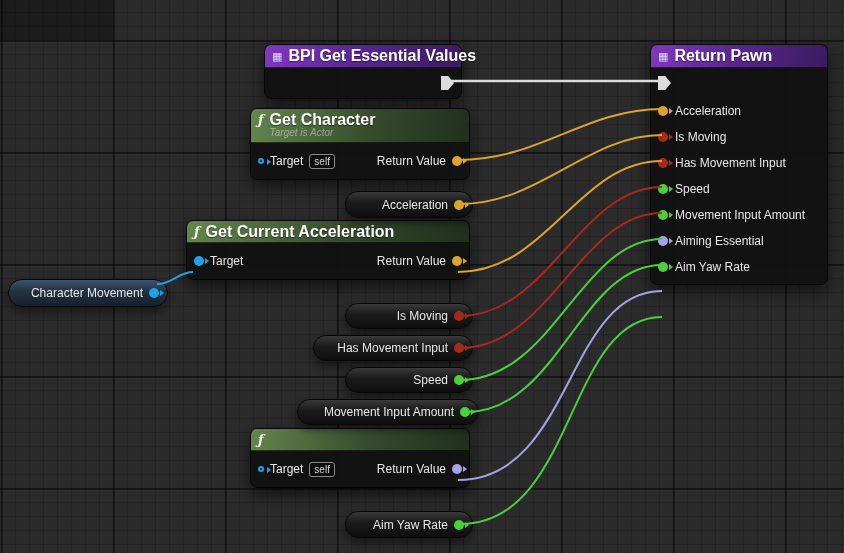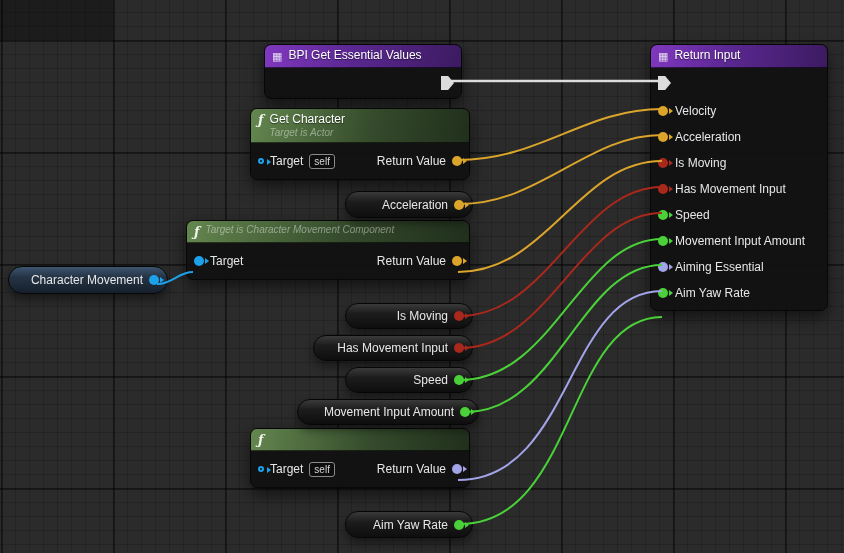--- a/index.html
+++ b/index.html
@@ -24,21 +24,21 @@
   .node { position:absolute; z-index:2; background:rgba(17,17,17,0.94);
           border:1px solid #070707; border-radius:7px;
           box-shadow:0 7px 16px rgba(0,0,0,0.55); color:#e4e4e4; }
 
   .hdr { display:flex; align-items:flex-start; gap:6px;
          padding:3px 10px 3px 7px; border-radius:6px 6px 0 0;
          border-bottom:1px solid rgba(0,0,0,0.6); }
   .hdr.green  { background:linear-gradient(100deg, rgba(104,140,82,0.96) 0%, rgba(56,80,46,0.93) 55%, rgba(34,50,30,0.93) 100%); }
   .hdr.purple { background:linear-gradient(100deg, #8038bf 0%, #5a2791 45%, #3c1b60 100%); }
 
-  .title   { font-size:12px; font-weight:400; color:#fff; line-height:15px; white-space:nowrap;
+  .title   { font-size:16px; font-weight:700; color:#fff; line-height:15px; white-space:nowrap;
              text-shadow:0 1px 1px rgba(0,0,0,0.5); }
   .subtitle{ font-size:10px; font-style:italic; color:rgba(255,255,255,0.42); line-height:12px; white-space:nowrap; }
   .ficon { font-family:"DejaVu Serif",serif; font-style:italic; font-weight:700;
            font-size:13px; line-height:15px; color:#eef4e9; }
   .gicon { font-size:11px; line-height:16px; color:#e3d7f2; }
 
   .row { display:flex; align-items:center; }
 
   .pin { position:relative; width:10px; height:10px; border-radius:50%;
          background:var(--c,#888); flex:0 0 auto; }
@@ -84,30 +84,26 @@
       <span class="title">BPI Get Essential Values</span>
     </div>
     <div class="row" style="height:30px;justify-content:flex-end;padding:0 7px;">
       <span class="execpin" style="--c: #dcdcdc;"></span>
     </div>
   </div>
 
   <div class="node" style="left:650px;top:44px;width:178px;">
     <div class="hdr purple">
       <span class="gicon">▦</span>
-      <span class="title">Return Input</span>
+      <span class="title">Return Pawn</span>
     </div>
     <div class="row" style="height:30px;padding-left:7px;">
       <span class="execpin" style="--c: #dcdcdc;"></span>
     </div>
     <div class="return-rows" style="padding-bottom:4px;">
-      <div class="prow">
-        <span class="pin" style="--c: #dba42b;"></span>
-        <span class="plabel">Velocity</span>
-      </div>
       <div class="prow">
         <span class="pin" style="--c: #dba42b;"></span>
         <span class="plabel">Acceleration</span>
       </div>
       <div class="prow">
         <span class="pin" style="--c: #a8281c;"></span>
         <span class="plabel">Is Moving</span>
       </div>
       <div class="prow">
         <span class="pin" style="--c: #a8281c;"></span>
@@ -150,21 +146,21 @@
         <span class="plabel">Return Value</span>
         <span class="pin" style="--c: #dba42b;"></span>
       </div>
     </div>
   </div>
 
   <div class="node" style="left:186px;top:220px;width:284px;">
     <div class="hdr green">
       <span class="ficon">ƒ</span>
       <div>
-        <div class="subtitle">Target is Character Movement Component</div>
+        <div class="title">Get Current Acceleration</div>
       </div>
     </div>
     <div class="fnbody">
       <div class="lgroup">
         <span class="pin" style="--c: #1da2ea;"></span>
         <span class="plabel">Target</span>
       </div>
       <div class="rgroup">
         <span class="plabel">Return Value</span>
         <span class="pin" style="--c: #dba42b;"></span>
@@ -187,21 +183,21 @@
         <span class="pin" style="--c: #a2a3e8;"></span>
       </div>
     </div>
   </div>
 
   <div class="pill" style="left:345px;top:191px;width:128px;height:27px;">
     <span class="plabel">Acceleration</span>
     <span class="pin" style="--c: #dba42b;"></span>
   </div>
 
-  <div class="pill blue" style="left:8px;top:266px;width:160px;height:28px;border-radius:14px;">
+  <div class="pill blue" style="left:8px;top:279px;width:160px;height:28px;border-radius:14px;">
     <span class="plabel">Character Movement</span>
     <span class="pin" style="--c: #1da2ea;"></span>
   </div>
 
   <div class="pill" style="left:345px;top:303px;width:128px;height:26px;">
     <span class="plabel">Is Moving</span>
     <span class="pin" style="--c: #a8281c;"></span>
   </div>
 
   <div class="pill" style="left:313px;top:335px;width:160px;height:26px;">

